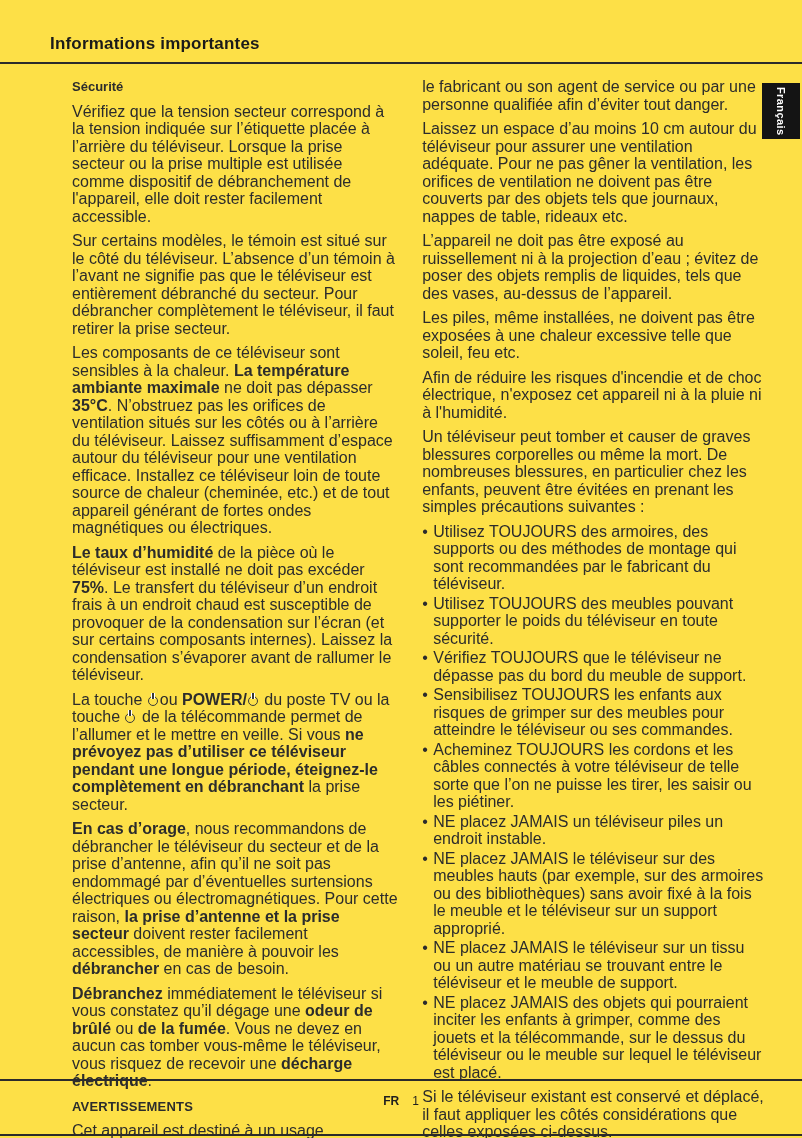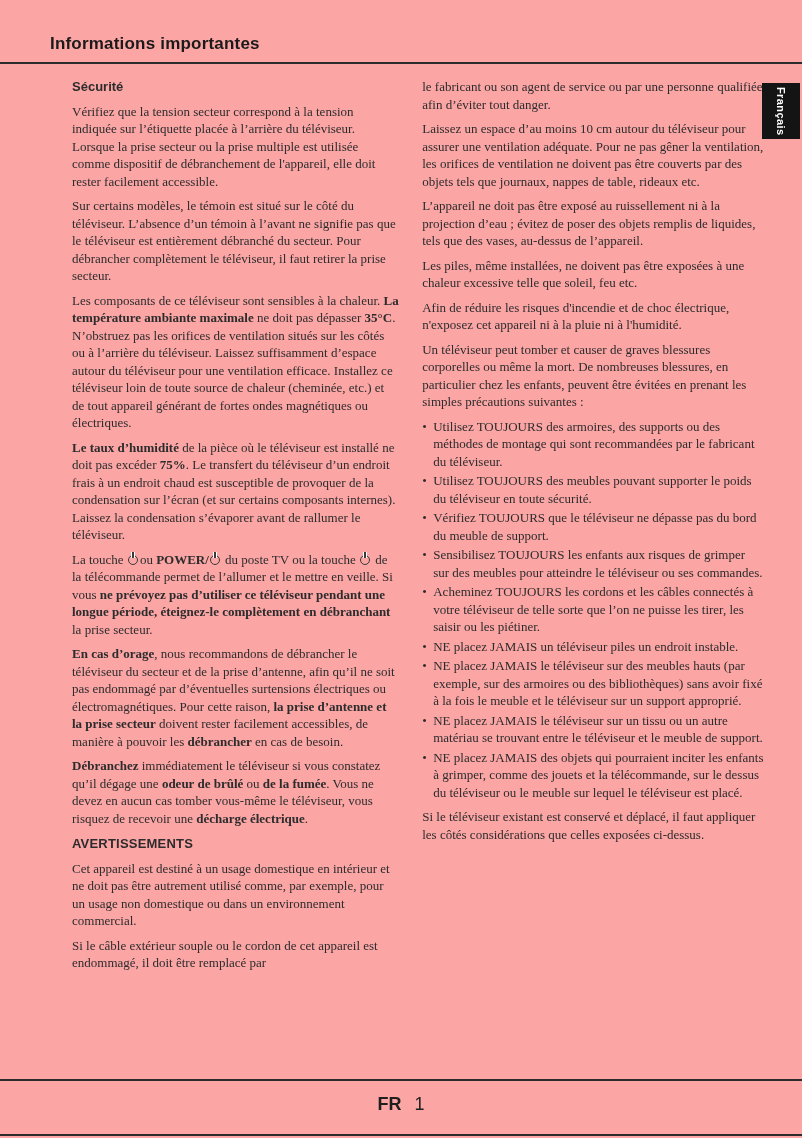--- a/index.html
+++ b/index.html
@@ -1,17 +1,17 @@
 <!DOCTYPE html>
 <html lang="fr"><head>
 <meta charset="utf-8">
 <style>
   html,body { margin:0; padding:0; background:#ffffff; }
   .page {
-    position:relative; width:802px; height:1138px; background:#fca5a5;
+    position:relative; width:802px; height:1138px; background:#fde047;
     font-family:"Liberation Sans", sans-serif; color:#2c2c2c; overflow:hidden;
   }
   .page-title {
     position:absolute; left:50px; top:34px;
     font-size:17px; font-weight:bold; color:#1a1a1a; letter-spacing:0.2px;
   }
   .title-rule { position:absolute; left:0; top:62px; width:802px; height:2px; background:#2b2b2b; }
 
   .lang-tab {
     position:absolute; left:762px; top:83px; width:38px; height:56px;
@@ -20,21 +20,21 @@
   }
   .lang-tab span {
     writing-mode:vertical-rl; font-size:11px; font-weight:bold; letter-spacing:0.4px;
   }
 
   .columns { position:absolute; left:48px; top:78px; width:716px; display:flex; gap:23px; }
   .col-left  { width:337px;margin-left:24px; }
   .col-right { width:352px; }
 
   .col-left p, .col-right p, .col-right li {
-    margin:0 0 7px 0; font-size:13px; line-height:17.5px; text-align:left;font-family:Liberation Serif, serif;
+    margin:0 0 7px 0; font-size:16px; line-height:17.5px; text-align:left;
   }
   .hd { font-size:13px; font-weight:bold; margin:0 0 7px 0; line-height:17.5px; }
   .hd-warn { margin-top:8px; letter-spacing:0.2px; }
   .b { font-weight:bold; }
 
   ul.precautions { list-style:none; margin:0 0 7px 0; padding:0; }
   ul.precautions li { position:relative; padding-left:11px; margin:0 0 2px 0; }
   ul.precautions li::before { content:"\2022"; position:absolute; left:0; top:0; }
 
   
@@ -48,21 +48,21 @@
     background:#3a3a3a; transform:translateX(-50%);
     box-shadow:-1px 0 0 #ffffff, 1px 0 0 #ffffff;
   }
   .pwr-icon.bold { border-width:1.7px; }
 
   .footer-rule-top    { position:absolute; left:0; top:1079px; width:802px; height:2px; background:#2b2b2b; }
   .footer-rule-bottom { position:absolute; left:0; top:1134px; width:802px; height:2px; background:#2b2b2b; }
   .footer-text {
     position:absolute; left:0; top:1094px; width:802px;
     display:flex; justify-content:center; align-items:baseline; gap:13px;
-    font-size:18px; color:#1f1f1f;
+    font-size:12px; color:#1f1f1f;
   }
   .footer-text .region { font-weight:bold; }
 </style>
 </head>
 <body>
 
 <div class="page">
 
   <div class="page-title">Informations importantes</div>
   <div class="title-rule"></div>

